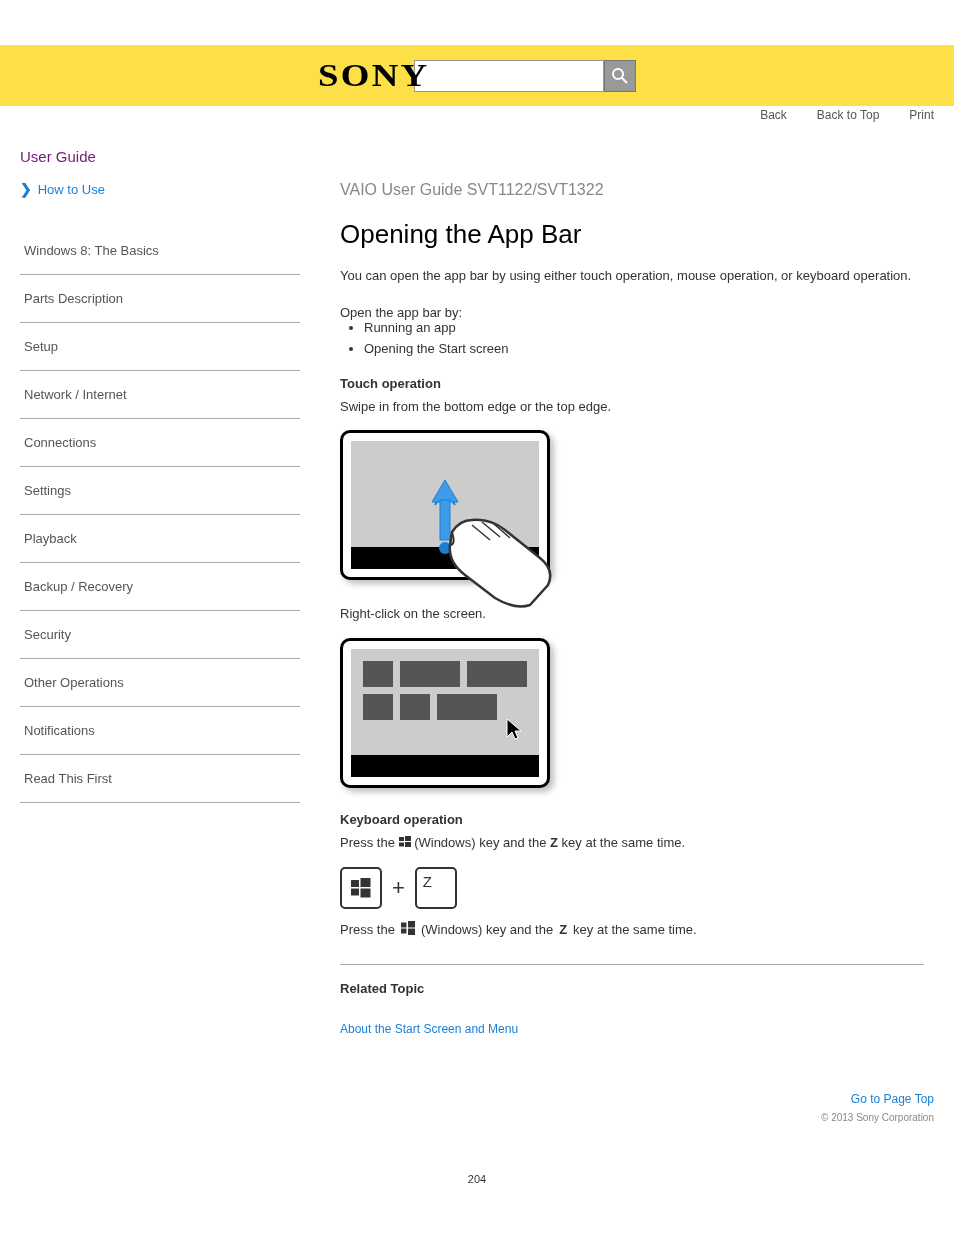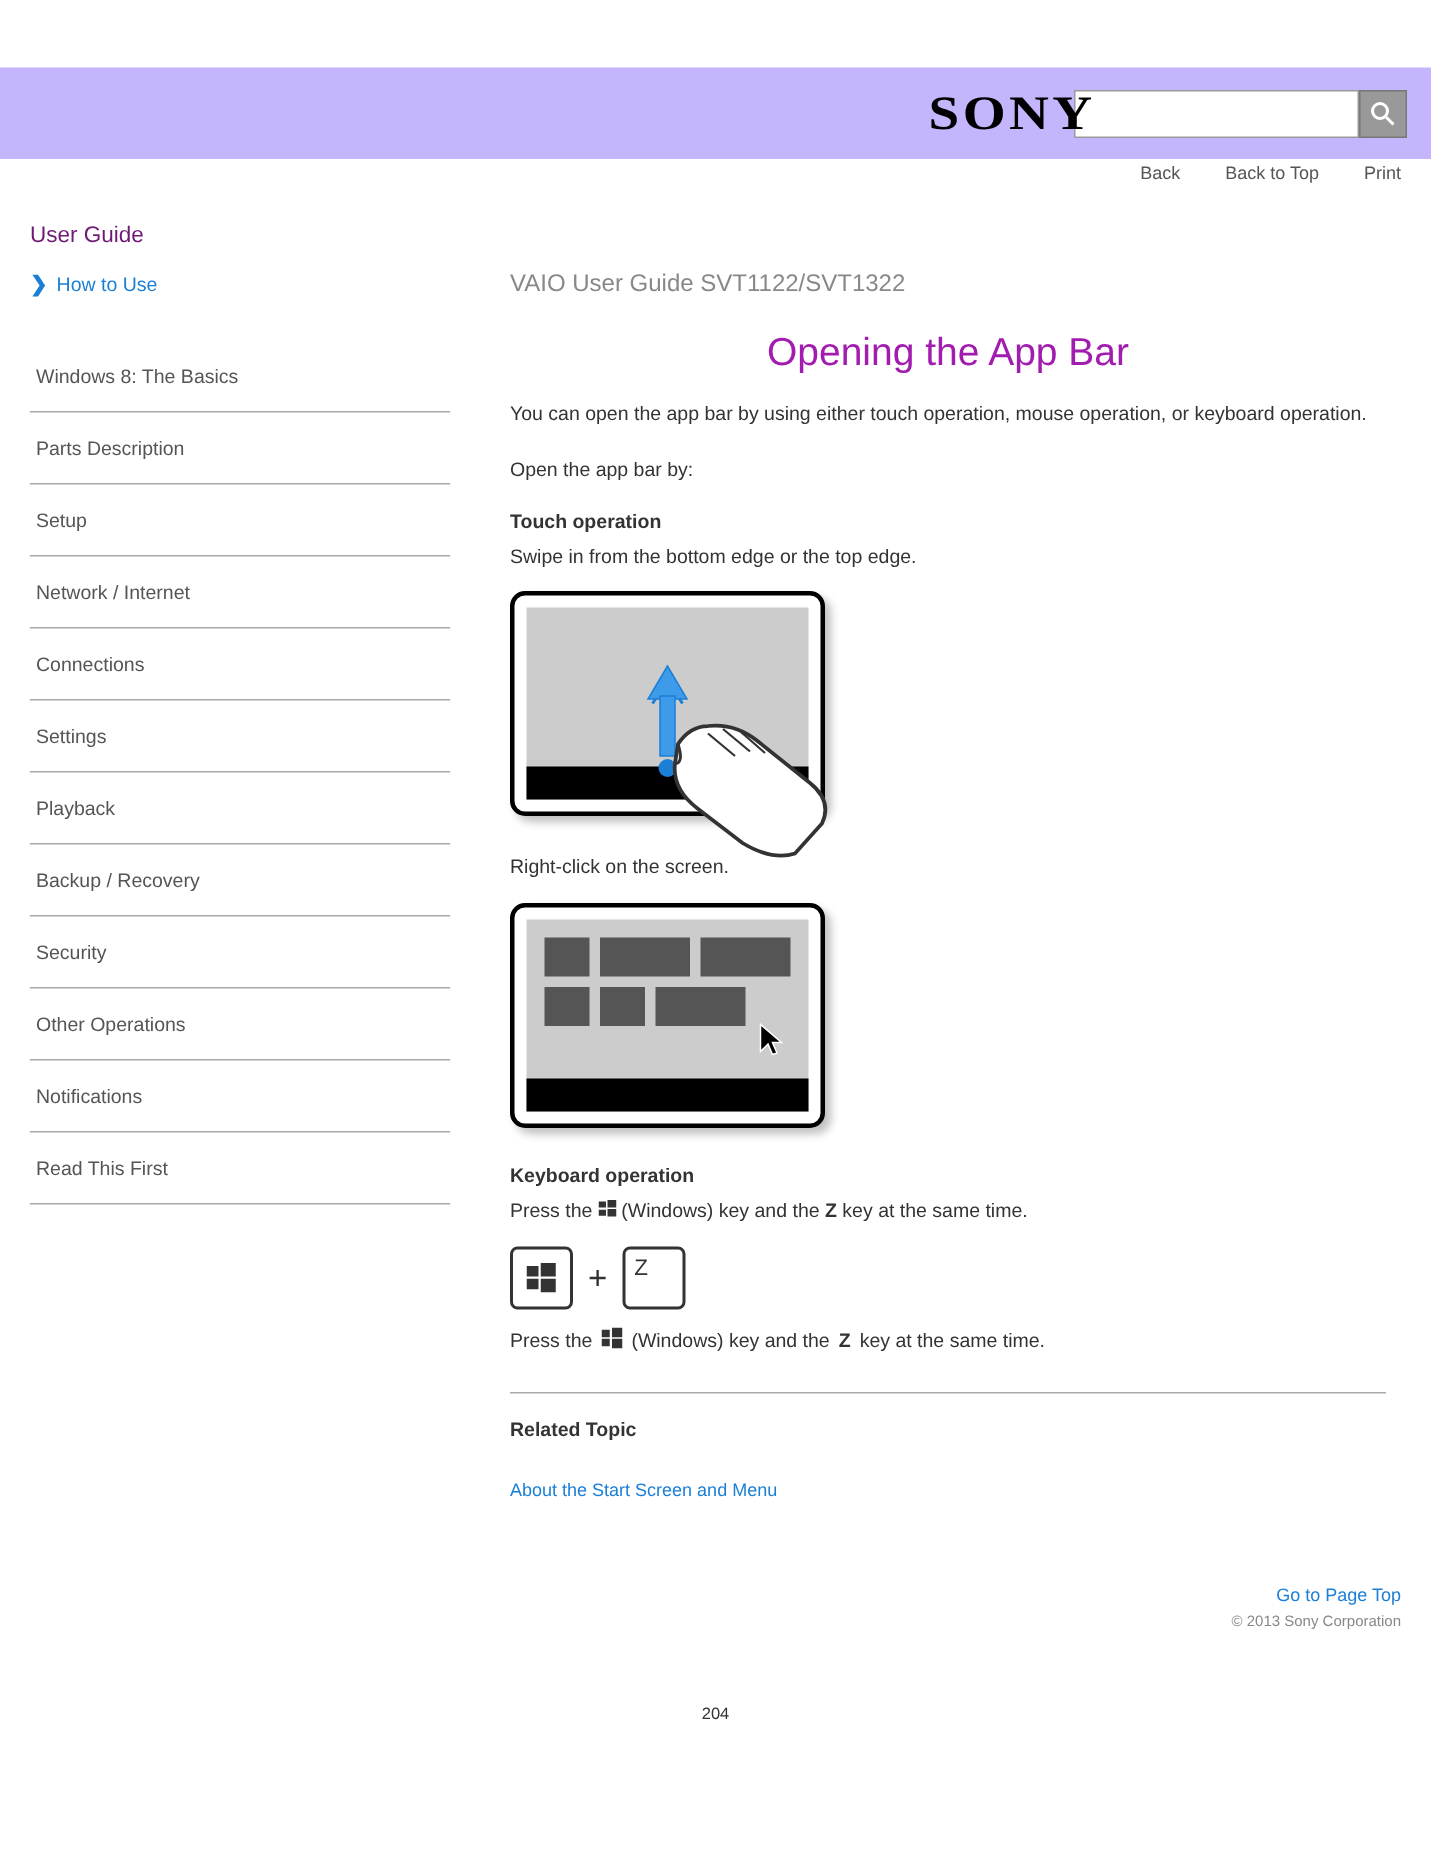--- a/index.html
+++ b/index.html
@@ -11,24 +11,24 @@
     body {
       font-family: Arial, Helvetica, sans-serif;
       background: #fff;
       width: 954px;
       margin: 0 auto;
       font-size: 13px;
       color: #333;
     }
     
     .header-bar {
-      background: #c4b5fd;
+      background: #fde047;
       padding: 12px 16px;
       display: flex;
-      justify-content: flex-end;
+      justify-content: center;
       align-items: center;
       margin-top: 45px;
     }
     
     .logo {
       font-family: 'Times New Roman', serif;
       font-weight: bold;
       font-size: 32px;
       letter-spacing: 2px;
       transform: scaleX(1.15);
@@ -130,23 +130,22 @@
     
     .product-name {
       color: #888;
       font-size: 16px;
       margin-bottom: 20px;
     }
     
     .page-title {
       font-size: 26px;
       font-weight: normal;
-      color: #a21caf;
+      color: #000000;
       margin-bottom: 16px;
-      text-align: center;
     }
     
     .intro-text {
       line-height: 1.6;
       margin-bottom: 18px;
       color: #333;
     }
     
     .open-list {
       list-style: disc;
@@ -387,20 +386,24 @@
           <a href="#">Read This First</a>
         </li>
     </ul>
   </div>
 
   <div class="main-content">
     <div class="product-name">VAIO User Guide SVT1122/SVT1322</div>
     <h1 class="page-title">Opening the App Bar</h1>
     <p class="intro-text">You can open the app bar by using either touch operation, mouse operation, or keyboard operation.</p>
     <p>Open the app bar by:</p>
+    <ul class="open-list">
+      <li>Running an app</li>
+      <li>Opening the Start screen</li>
+    </ul>
 
     <div class="method-title">Touch operation</div>
     <div class="method-desc">Swipe in from the bottom edge or the top edge.</div>
 
     <div class="illustration swipe-container">
       <div class="tablet-frame">
         <div class="tablet-screen">
           <div class="tablet-bar"></div>
         </div>
       </div>

